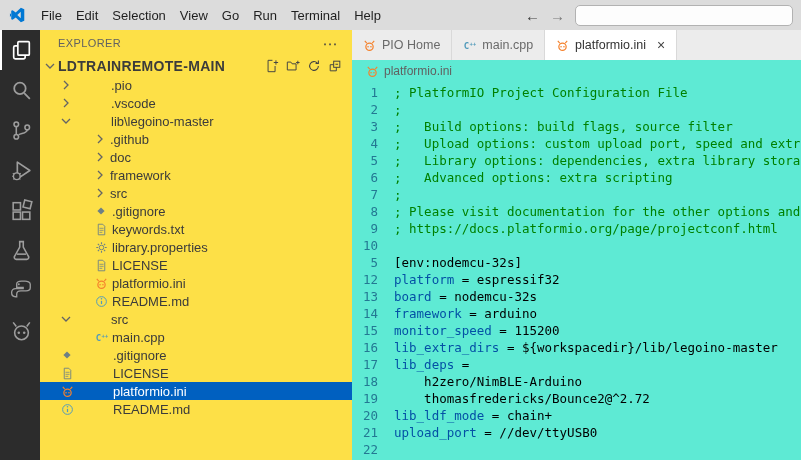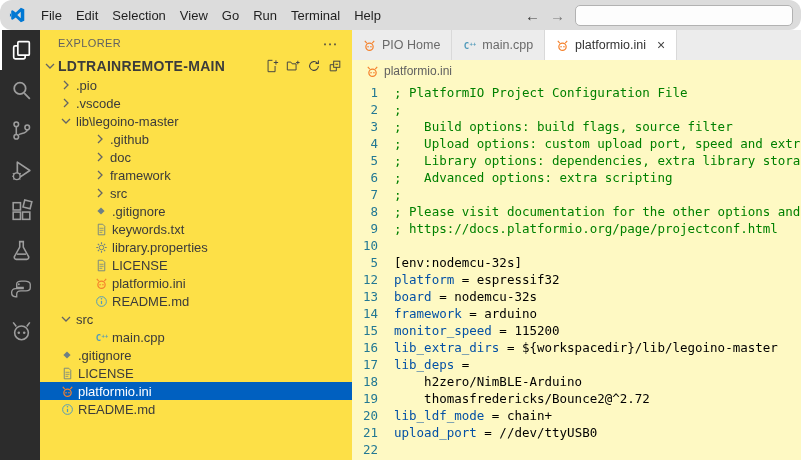--- a/index.html
+++ b/index.html
@@ -3,21 +3,21 @@
 <meta charset="utf-8">
 <style>
   * { box-sizing: border-box; margin: 0; padding: 0; }
   html,body { width: 801px; height: 460px; overflow: hidden; }
   body { font-family: "Liberation Sans", sans-serif; background: #fff; }
 
   .window { width: 801px; height: 460px; display: flex; flex-direction: column; }
 
   
   .titlebar { height: 30px; background: #dcdcdc; display: flex; align-items: center;
-              padding: 0 8px; font-size: 13px; color: #1f1f1f; flex-shrink: 0; border-radius: 12px; }
+              padding: 0 8px; font-size: 13px; color: #1f1f1f; flex-shrink: 0; }
   .logo { display: flex; margin-right: 8px; }
   .menus { display: flex; }
   .menu-item { padding: 3px 7px; border-radius: 4px; cursor: default; }
   .tb-right { margin-left: auto; display: flex; align-items: center; gap: 10px; }
   .nav { font-size: 15px; color: #3b3b3b; line-height: 1; }
   .nav.fwd { color: #7a7a7a; }
   .cmdcenter { width: 218px; height: 21px; border: 1px solid #b2b2b2; border-radius: 5px;
                background: #fdfdfd; outline: none; font: inherit; }
 
   
@@ -34,29 +34,29 @@
   .sidebar { width: 312px; background: #fde047; flex-shrink: 0; display: flex;
              flex-direction: column; font-size: 13px; color: #3b3b3b; overflow: hidden; }
   .sb-header { height: 26px; display: flex; align-items: center; padding: 0 14px 0 18px;
                font-size: 11px; color: #616161; letter-spacing: 0.4px; }
   .more { margin-left: auto; font-size: 15px; color: #424242; line-height: 1; }
   .root-row { height: 20px; display: flex; align-items: center; font-weight: 700;
               font-size: 14px; padding-left: 2px; letter-spacing: 0.3px; }
   .root-actions { margin-left: auto; display: flex; gap: 7px; padding-right: 10px; }
   .root-actions span { display: flex; }
   .tree-row { height: 18px; display: flex; align-items: center; cursor: default; }
-  .ind1 { padding-left: 18px; }
+  .ind1 { padding-left: 18px; gap: 35px; }
   .ind2 { padding-left: 52px; }
   .chev { width: 16px; height: 16px; display: flex; align-items: center; justify-content: center; flex-shrink: 0; }
   .ficon { width: 18px; display: flex; justify-content: center; flex-shrink: 0; }
   .tlabel { margin-left: 2px; white-space: nowrap; }
   .tree-row.sel { background: #0060c0; color: #ffffff; }
 
   
-  .editorgroup { flex: 1; min-width: 0; display: flex; flex-direction: column; background: #fef9c3; }
+  .editorgroup { flex: 1; min-width: 0; display: flex; flex-direction: column; background: #5eead4; }
   .tabbar { height: 30px; background: #ececec; display: flex; flex-shrink: 0; }
   .tab { display: flex; align-items: center; padding: 0 11px; gap: 6px; font-size: 12.5px;
          color: #6a6a6a; background: #ececec; border-right: 1px solid #d9d9d9; cursor: default; }
   .tab.active { background: #ffffff; color: #333; }
   .ticon { display: flex; }
   .tclose { margin-left: 5px; font-size: 14px; color: #444; }
   .breadcrumb { height: 22px; display: flex; align-items: center; gap: 5px; padding-left: 14px;
                 font-size: 12px; color: #616161; flex-shrink: 0; }
   .bc-icon { display: flex; }
 

